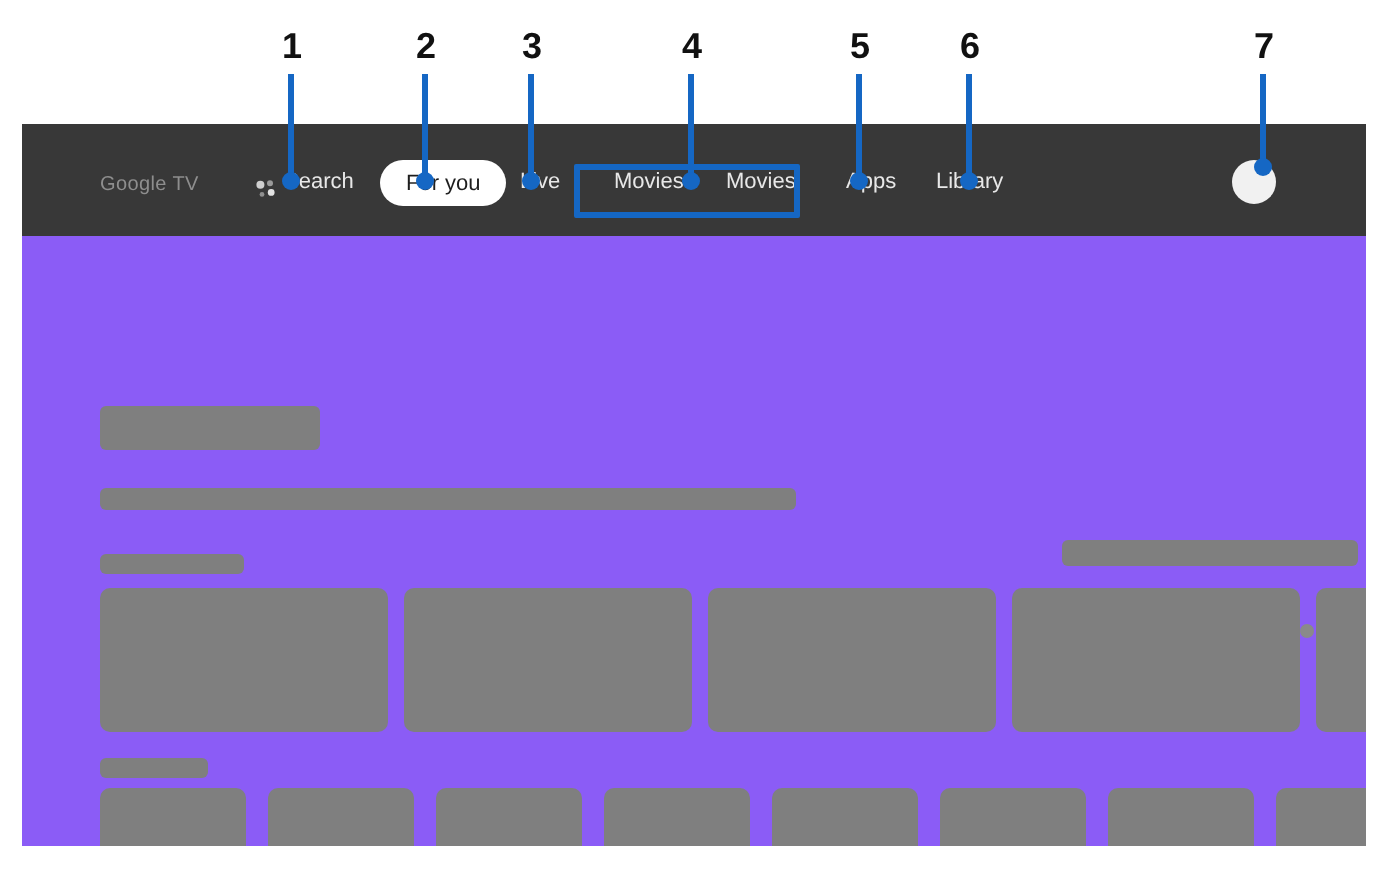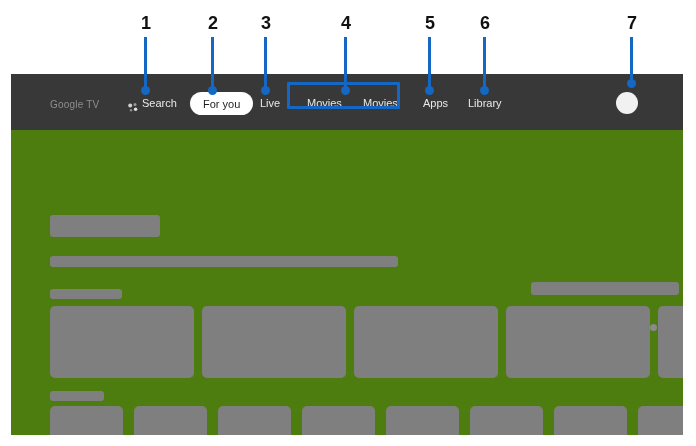--- a/index.html
+++ b/index.html
@@ -53,24 +53,23 @@
     border-radius: 1px;
   }
 
   
   .tv-panel {
     position: absolute;
     left: 11px;
     top: 62px;
     width: 672px;
     height: 361px;
-    background: #4d7c0f;
+    background: #8b5cf6;
     overflow: hidden;
     z-index: 5;
-    margin-top: 12px;
   }
 
   
   .nav {
     position: absolute;
     left: 0; top: 0;
     width: 672px;
     height: 56px;
     display: flex;
     align-items: center;

